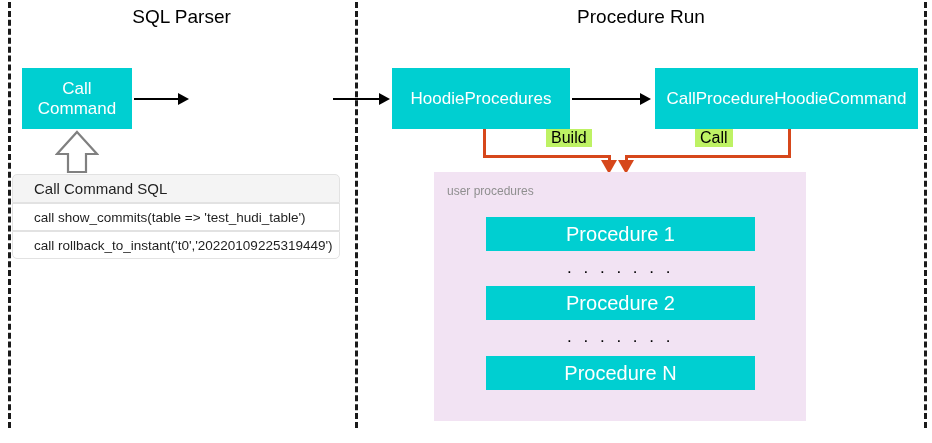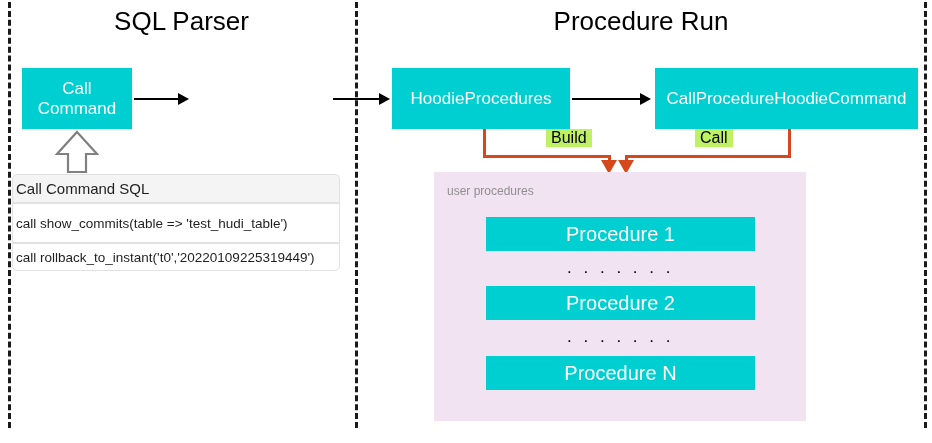--- a/index.html
+++ b/index.html
@@ -19,21 +19,21 @@
   
   .vdash {
     position: absolute;
     width: 0;
     border-left: 3px dashed #1a1a1a;
   }
 
   
   .section-title {
     position: absolute;
-    font-size: 26px;
+    font-size: 19px;
     color: #000000;
     text-align: center;
     white-space: nowrap;
   }
 
   
   .node {
     position: absolute;
     background: #00CFD1;
     color: #ffffff;
@@ -70,21 +70,21 @@
     box-sizing: border-box;
   }
   .sql-row {
     box-sizing: border-box;
     border: 1px solid #e2e2e2;
     background: #ffffff;
     color: #1f1f1f;
     font-size: 13.5px;
     display: flex;
     align-items: center;
-    padding-left: 3px;
+    padding-left: 21px;
     white-space: nowrap;
   }
   .sql-row.header {
     background: #f4f4f4;
     font-size: 15px;
     border-radius: 5px 5px 0 0;
     color: #1f1f1f;
   }
   .sql-row.last { border-radius: 0 0 5px 5px; }
 
@@ -163,21 +163,21 @@
   <div class="arrow-head" style="left:379px; top:93px;"></div>
 
   <div class="block-arrow-up" style="left:55px; top:130px; width:44px; height:44px;">
     <svg width="44" height="44" viewBox="0 0 44 44">
       <polygon points="22,2 42,24 31,24 31,42 13,42 13,24 2,24" fill="#ffffff" stroke="#808080" stroke-width="2.2" stroke-linejoin="miter"></polygon>
     </svg>
   </div>
 
   <div class="sql-table" style="left:12px; top:174px; width:328px;">
     <div class="sql-row header" style="height:29px;">Call Command SQL</div>
-    <div class="sql-row" style="height:40px;">call show_commits(table =&gt; 'test_hudi_table')</div>
+    <div class="sql-row" style="height:28px;">call show_commits(table =&gt; 'test_hudi_table')</div>
     <div class="sql-row last" style="height:28px;text-align:right;">call rollback_to_instant('t0','20220109225319449')</div>
   </div>
 
   <div class="node" style="left:392px; top:68px; width:178px; height:61px;">
     <span>HoodieProcedures</span>
   </div>
 
   <div class="node" style="left:655px; top:68px; width:263px; height:61px;">
     <span>CallProcedureHoodieCommand</span>
   </div>

